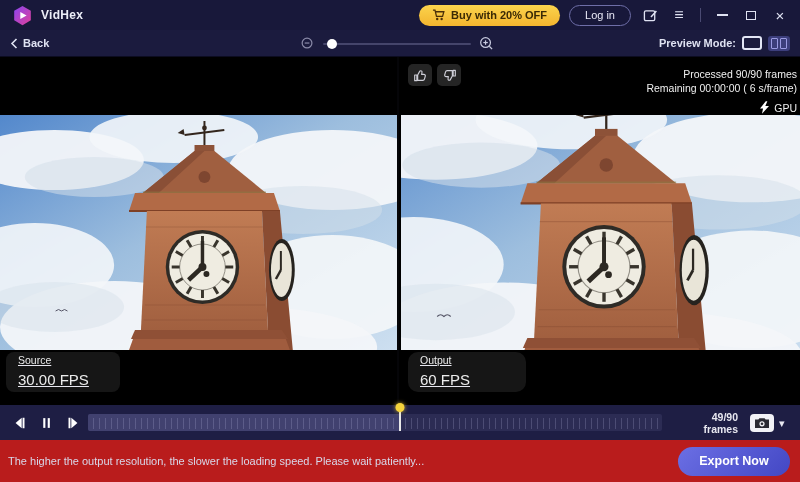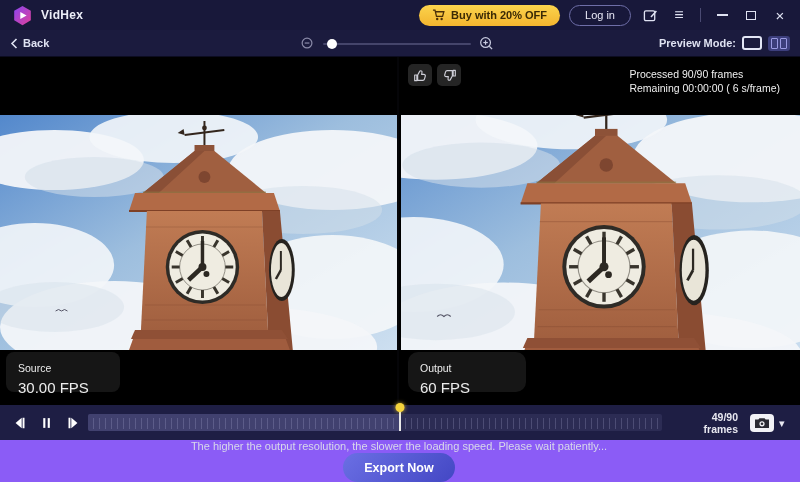--- a/index.html
+++ b/index.html
@@ -39,25 +39,25 @@
   
   .stage { height:348px; background:#000; position:relative; }
   .pane { position:absolute; top:0; height:348px; overflow:hidden; }
   .pane-left { left:0; width:399px; border-right:2px solid #050508; }
   .pane-right { left:401px; width:399px; }
   .scene { position:absolute; top:58px; left:0; width:100%; height:235px; display:block; }
 
   .thumbs { position:absolute; left:408px; top:7px; display:flex; gap:5px; }
   .thumb-btn { width:24px; height:22px; background:rgba(40,40,40,.92); border:none; border-radius:5px; display:flex; align-items:center; justify-content:center; cursor:pointer; }
 
-  .status { position:absolute; top:10px; right:20px; text-align:left; }
+  .status { position:absolute; top:10px; right:3px; text-align:right; }
   .status-line { font-size:10.5px; color:#f0f0f0; line-height:14px; }
   .gpu-row { margin-top:6px; display:flex; justify-content:flex-end; align-items:center; gap:5px; font-size:10.5px; color:#f0f0f0; }
 
-  .fps-box { position:absolute; top:295px; width:114px; height:40px; background:rgba(24,24,24,.92); border-radius:8px; padding:10px 12px; }
+  .fps-box { position:absolute; top:295px; width:114px; height:40px; background:rgba(24,24,24,.92); border-radius:8px; padding:2px 12px;text-decoration:underline; }
   .fps-box.src { left:6px; }
   .fps-box.out { left:408px; width:118px;border-radius:10px; }
   .fps-label { font-size:10.5px; color:#ececec; }
   .fps-value { font-size:15px; color:#ececec; margin-top:5px; }
 
   
   .playbar { height:35px; background:#1e1e44; position:relative;padding-left:19px; }
   .pb-controls { position:absolute; left:8px; top:0; height:35px; display:flex; align-items:center; gap:5px; }
   .pb-btn { width:22px; height:22px; background:none; border:none; display:flex; align-items:center; justify-content:center; cursor:pointer; padding:0; }
   .timeline { position:absolute; left:88px; top:9px; width:574px; height:17px; border-radius:2px; background:#2c2c54; cursor:pointer; }
@@ -66,21 +66,21 @@
   .tl-fill { position:absolute; left:0; top:0; bottom:0; background:#41416f; border-radius:2px 0 0 2px; }
   .playhead { position:absolute; top:-6px; bottom:0; width:2px; background:#e8e8e8; transform:translateX(-50%); cursor:grab; }
   .playhead::before { content:""; position:absolute; top:-5px; left:50%; transform:translateX(-50%); width:9px; height:9px; border-radius:50%;
                       background:#f5d33c; box-shadow:0 0 4px rgba(245,211,60,.8); }
   .frames-label { position:absolute; left:678px; top:50%; transform:translateY(-50%); width:60px; text-align:right; font-size:10.5px; font-weight:bold; color:#e8e8f0; }
   .camera-btn { position:absolute; left:750px; top:50%; transform:translateY(-50%); width:24px; height:18px; background:#f2f2f6; border:none; border-radius:4px;
                 display:flex; align-items:center; justify-content:center; cursor:pointer; }
   .camera-arrow { position:absolute; left:779px; top:50%; transform:translateY(-50%); background:none; border:none; color:#e8e8f0; font-size:11px; cursor:pointer; padding:0; }
 
   
-  .footer { height:42px; background:#8b5cf6; display:flex; align-items:center; justify-content:space-between; padding:0 10px 0 8px;flex-direction:column; }
+  .footer { height:42px; background:#b91c1c; display:flex; align-items:center; justify-content:space-between; padding:0 10px 0 8px; }
   .notice { font-size:11px; color:#d8d8ea; }
   .export-btn { width:112px; height:29px; border:none; border-radius:15px; background:linear-gradient(135deg,#6b6fe4,#4347c4);
                 color:#fff; font-weight:bold; font-size:12.5px; cursor:pointer; font-family:inherit; }
 </style>
 </head>
 <body>
 
 <svg width="0" height="0" style="position:absolute" aria-hidden="true">
   <defs>
     <linearGradient id="sky" x1="0" y1="0" x2="1" y2="1">
@@ -258,20 +258,26 @@
         <g transform="rotate(180 8 8)">
           <path d="M1.8 7.5h2.3v6H1.8z M5 13.2h5.5c.8 0 1.5-.5 1.7-1.3l.9-3.1c.3-1-.5-2-1.5-2H9.2l.4-2.2c.2-.9-.5-1.7-1.4-1.7-.5 0-.9.3-1.1.7L5 7.5z" fill="none" stroke="#cfcfd8" stroke-width="1.2" stroke-linejoin="round"></path>
         </g>
       </svg>
     </button>
   </div>
 
   <div class="status">
     <div class="status-line">Processed 90/90 frames</div>
     <div class="status-line">Remaining 00:00:00 ( 6 s/frame)</div>
+    <div class="gpu-row">
+      <svg width="9" height="13" viewBox="0 0 10 14">
+        <path d="M6.4 0 0 8h3.4L2.2 14 10 5.2H5.9L8.2 0z" fill="#ffffff"></path>
+      </svg>
+      <span>GPU</span>
+    </div>
   </div>
 
   <div class="fps-box src">
     <div class="fps-label">Source</div>
     <div class="fps-value">30.00 FPS</div>
   </div>
   <div class="fps-box out">
     <div class="fps-label">Output</div>
     <div class="fps-value">60 FPS</div>
   </div>

